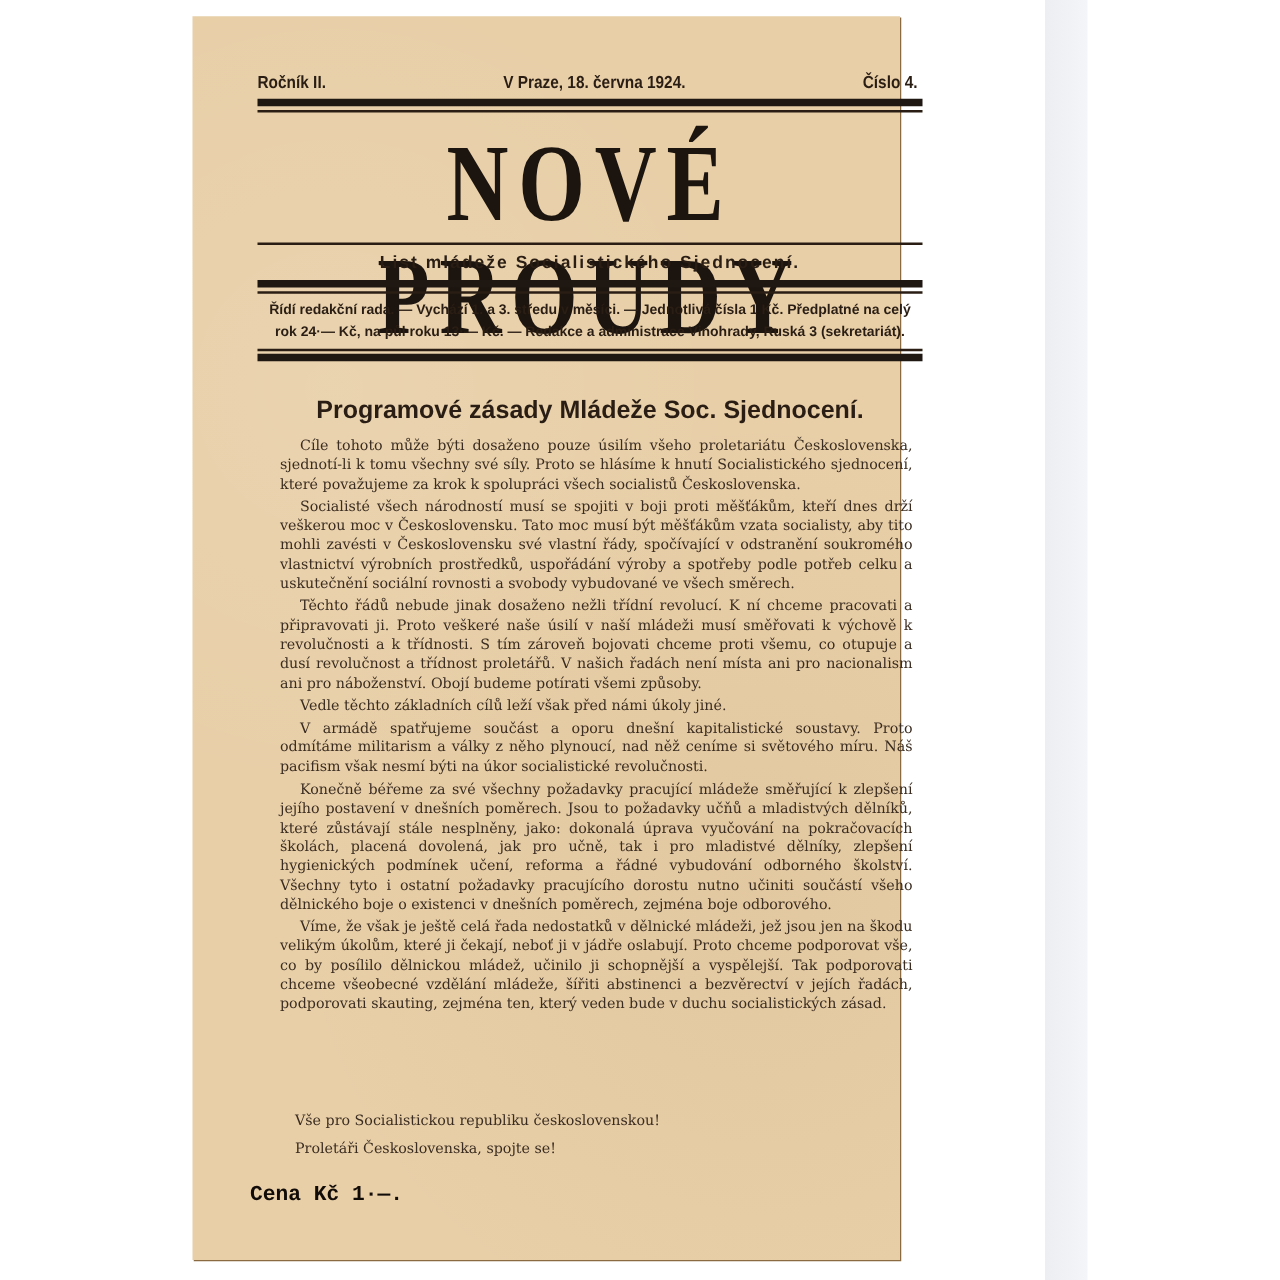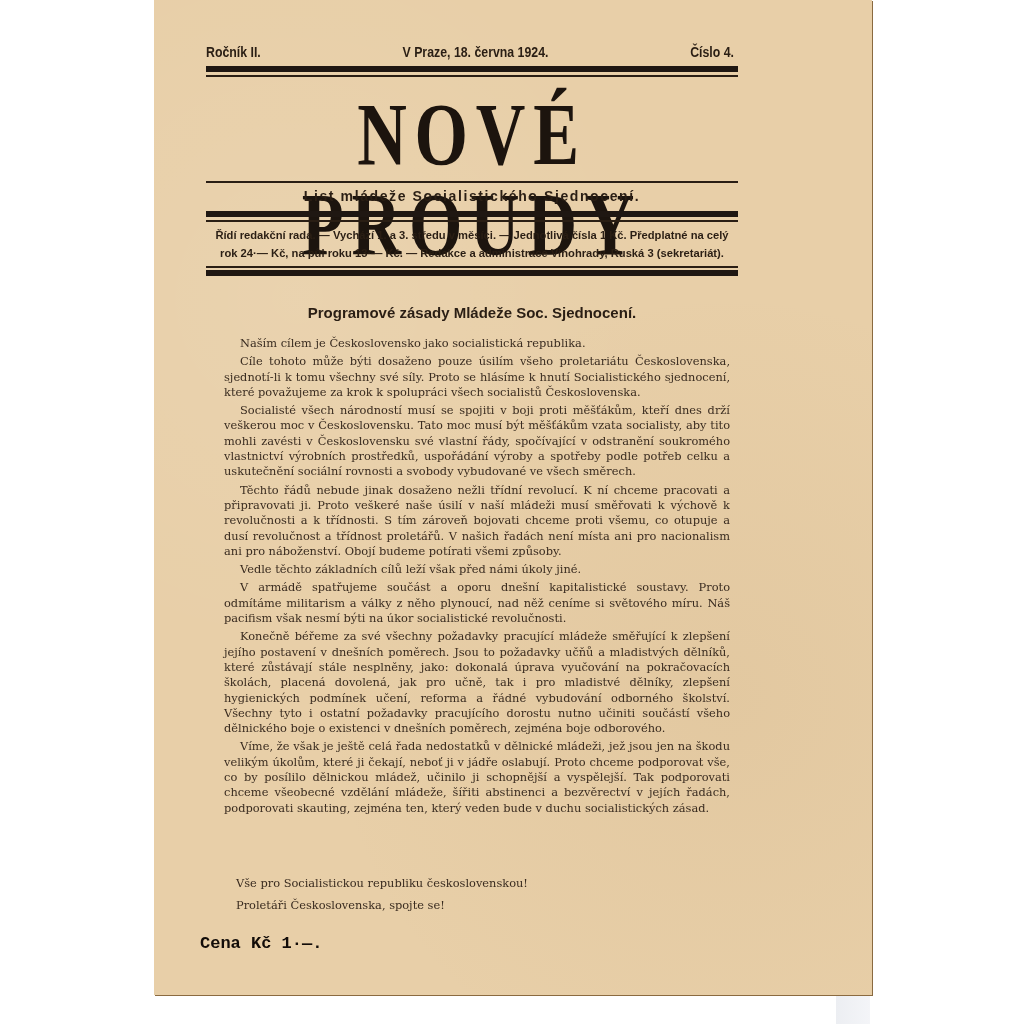--- a/index.html
+++ b/index.html
@@ -5,21 +5,21 @@
   html, body { margin: 0; padding: 0; }
   body {
     width: 1024px; height: 1024px; background: #ffffff; position: relative; overflow: hidden;
     font-family: "DejaVu Serif", serif;
   }
   .backstrip {
     position: absolute; left: 836px; top: 0; width: 34px; height: 1024px;
     background: linear-gradient(to right, #eceef2, #f4f5f8);
   }
   .page {
-    position: absolute; left: 154px; top: 0; width: 718px; height: 995px;
+    position: absolute; left: 154px; top: 13px; width: 566px; height: 995px;
     background: #e8cfa8;
     background-image:
       radial-gradient(circle at 20% 30%, rgba(255,255,255,0.08) 0, transparent 40%),
       radial-gradient(circle at 80% 70%, rgba(160,120,70,0.08) 0, transparent 45%);
     box-shadow: 1px 1px 0 #8a6a40;
     color: #2a1e14;
   }
   .masthead-line {
     position: absolute; left: 52px; width: 528px; top: 44px;
     display: flex; justify-content: space-between; align-items: baseline;
@@ -38,21 +38,21 @@
   .subtitle {
     position: absolute; left: 52px; width: 532px; top: 188px; text-align: center;
     font-family: "Liberation Sans", sans-serif; font-weight: bold; font-size: 14px; letter-spacing: 1.6px;
   }
   .info {
     position: absolute; left: 50px; width: 536px; top: 226px; text-align: center;
     font-family: "Liberation Sans", sans-serif; font-weight: bold; font-size: 11.2px; line-height: 18px;
   }
   .article-title {
     position: absolute; left: 52px; width: 532px; top: 304px; text-align: center;
-    font-family: "Liberation Sans", sans-serif; font-weight: bold; font-size: 15px;
+    font-family: "Liberation Sans", sans-serif; font-weight: bold; font-size: 20px;
   }
   .body {
     position: absolute; left: 70px; width: 506px; top: 336px;
     font-family: "DejaVu Serif", serif; font-size: 11.4px; line-height: 15.3px; color: #3a2c20;
     text-align: justify;
   }
   .body p { margin: 0 0 3px 0; text-indent: 16px; }
   .closing {
     position: absolute; left: 82px; top: 872px; width: 500px;
     font-family: "DejaVu Serif", serif; font-size: 11.4px; line-height: 22px; color: #3a2c20;
@@ -94,21 +94,20 @@
     <div>Řídí redakční rada. — Vychází 1. a 3. středu v měsíci. — Jednotlivá čísla 1 Kč. Předplatné na celý</div>
     <div>rok 24·— Kč, na půl roku 13·— Kč. — Redakce a administrace Vinohrady, Ruská 3 (sekretariát).</div>
   </div>
 
   <div class="rule-thin" style="top:266px;"></div>
   <div class="rule-thick" style="top:270px;"></div>
 
   <div class="article-title">Programové zásady Mládeže Soc. Sjednocení.</div>
 
   <div class="body">
-    <p>Naším cílem je Československo jako socialistická republika.</p>
     <p>Cíle tohoto může býti dosaženo pouze úsilím všeho proletariátu Československa, sjednotí-li k tomu všechny své síly. Proto se hlásíme k hnutí Socialistického sjednocení, které považujeme za krok k spolupráci všech socialistů Československa.</p>
     <p>Socialisté všech národností musí se spojiti v boji proti měšťákům, kteří dnes drží veškerou moc v Československu. Tato moc musí být měšťákům vzata socialisty, aby tito mohli zavésti v Československu své vlastní řády, spočívající v odstranění soukromého vlastnictví výrobních prostředků, uspořádání výroby a spotřeby podle potřeb celku a uskutečnění sociální rovnosti a svobody vybudované ve všech směrech.</p>
     <p>Těchto řádů nebude jinak dosaženo nežli třídní revolucí. K ní chceme pracovati a připravovati ji. Proto veškeré naše úsilí v naší mládeži musí směřovati k výchově k revolučnosti a k třídnosti. S tím zároveň bojovati chceme proti všemu, co otupuje a dusí revolučnost a třídnost proletářů. V našich řadách není místa ani pro nacionalism ani pro náboženství. Obojí budeme potírati všemi způsoby.</p>
     <p>Vedle těchto základních cílů leží však před námi úkoly jiné.</p>
     <p>V armádě spatřujeme součást a oporu dnešní kapitalistické soustavy. Proto odmítáme militarism a války z něho plynoucí, nad něž ceníme si světového míru. Náš pacifism však nesmí býti na úkor socialistické revolučnosti.</p>
     <p>Konečně béřeme za své všechny požadavky pracující mládeže směřující k zlepšení jejího postavení v dnešních poměrech. Jsou to požadavky učňů a mladistvých dělníků, které zůstávají stále nesplněny, jako: dokonalá úprava vyučování na pokračovacích školách, placená dovolená, jak pro učně, tak i pro mladistvé dělníky, zlepšení hygienických podmínek učení, reforma a řádné vybudování odborného školství. Všechny tyto i ostatní požadavky pracujícího dorostu nutno učiniti součástí všeho dělnického boje o existenci v dnešních poměrech, zejména boje odborového.</p>
     <p>Víme, že však je ještě celá řada nedostatků v dělnické mládeži, jež jsou jen na škodu velikým úkolům, které ji čekají, neboť ji v jádře oslabují. Proto chceme podporovat vše, co by posílilo dělnickou mládež, učinilo ji schopnější a vyspělejší. Tak podporovati chceme všeobecné vzdělání mládeže, šířiti abstinenci a bezvěrectví v jejích řadách, podporovati skauting, zejména ten, který veden bude v duchu socialistických zásad.</p>
   </div>
 
   <div class="closing">

